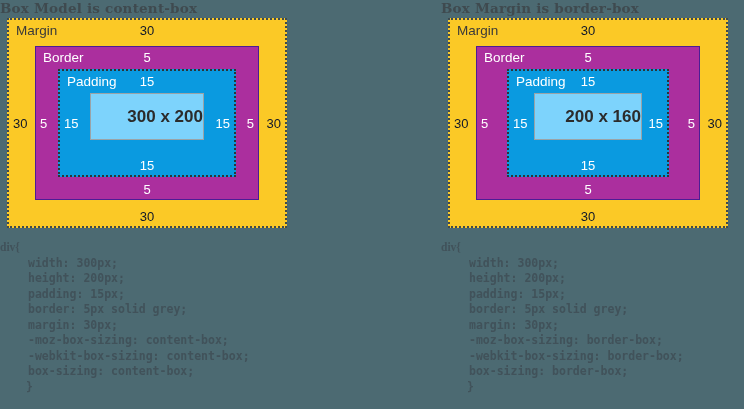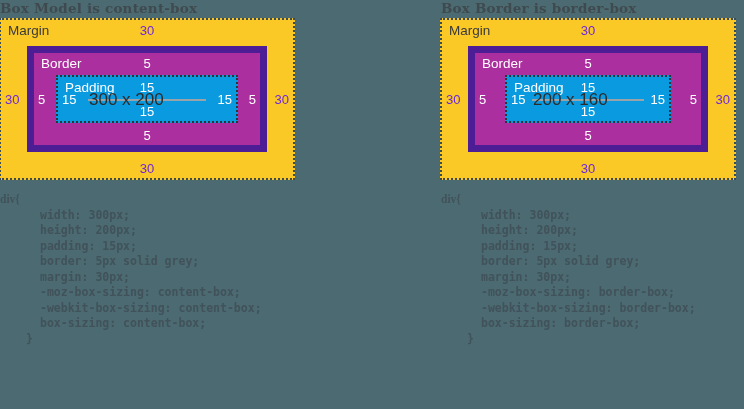--- a/index.html
+++ b/index.html
@@ -32,47 +32,48 @@
     letter-spacing: 0.2px;
     white-space: nowrap;
     padding-left: 9px;
     height: 18px;
     line-height: 16px;
   }
 
   
   .margin-box {
     position: relative;
-    margin: 0 8px;
+    margin: 0 16px;
     background: #fbc926;
     border: 2px dotted #3f4a4f;
     box-sizing: border-box;
-    height: 162px;
+    height: 210px;
     padding: 0;
   }
   .border-box {
     position: absolute;
     background: #ab2f9e;
-    border: 7px solid #4c1d95;
+    border: 1px solid #4c1d95;
     box-sizing: border-box;
   }
   .padding-box {
     position: absolute;
     background: #0a9ae0;
     border: 2px dotted #2c3438;
     box-sizing: border-box;
   }
   .content-box {
     position: absolute;
-    background: #c4b5fd;
+    background: #7dd3fc;
     border: 1px solid #9aa3a7;
     box-sizing: border-box;
     display: flex;
     align-items: center;
-    justify-content: flex-start;
+    justify-content: flex-end;
+    font-weight: bold;
   }
 
   
   .panel-left .border-box   { left: 26px; top: 26px; right: 26px; bottom: 26px; }
   .panel-left .padding-box  { left: 22px; top: 22px; right: 22px; bottom: 22px; }
   .panel-left .content-box  { left: 30px; top: 22px; right: 30px; bottom: 35px; }
 
   
   .panel-right .border-box  { left: 26px; top: 26px; right: 26px; bottom: 26px; }
   .panel-right .padding-box { left: 30px; top: 22px; right: 30px; bottom: 22px; }
@@ -94,40 +95,40 @@
   }
   .zone-name.dark  { color: #3a3a3a; }
   .zone-name.light { color: #ffffff; }
 
   
   .num {
     position: absolute;
     font-size: 13px;
     white-space: nowrap;
   }
-  .num.dark  { color: #6d28d9; }
+  .num.dark  { color: #0f172a; }
   .num.light { color: #ffffff; }
 
   .num.top    { top: 3px;  left: 50%; transform: translateX(-50%); }
   .num.bottom { bottom: 2px; left: 50%; transform: translateX(-50%); }
   .num.left   { left: 4px;  top: 50%; transform: translateY(-50%); }
   .num.right  { right: 4px; top: 50%; transform: translateY(-50%); }
 
   
   .code {
     font-family: "DejaVu Sans Mono", "Liberation Mono", monospace;
     font-size: 11.5px;
     line-height: 15.5px;
     color: #41525a;
     font-weight: bold;
     white-space: pre;
     padding-left: 9px;
     margin-top: 12px;
   }
-  .code .ind { padding-left: 40px; display: block; }
+  .code .ind { padding-left: 28px; display: block; }
   .code .close { padding-left: 26px; display: block; }
   .code .open { display: block; font-family: Liberation Serif, serif; }
 </style>
 </head>
 <body style="background: rgb(76, 106, 114);">
 
 <div class="panel panel-left">
 
   <div class="panel-title">Box Model is content-box</div>
 
@@ -157,21 +158,21 @@
         </div>
       </div>
     </div>
   </div>
 
   <div class="code"><span class="open">div{</span><span class="ind">width: 300px;</span><span class="ind">height: 200px;</span><span class="ind">padding: 15px;</span><span class="ind">border: 5px solid grey;</span><span class="ind">margin: 30px;</span><span class="ind">-moz-box-sizing: content-box;</span><span class="ind">-webkit-box-sizing: content-box;</span><span class="ind">box-sizing: content-box;</span><span class="close">}</span></div>
 </div>
 
 <div class="panel panel-right">
 
-  <div class="panel-title">Box Border is border-box</div>
+  <div class="panel-title">Box Margin is border-box</div>
 
   <div class="margin-box">
     <span class="zone-name dark">Margin</span>
     <span class="num dark top">30</span>
     <span class="num dark bottom">30</span>
     <span class="num dark left">30</span>
     <span class="num dark right">30</span>
 
     <div class="border-box">
       <span class="zone-name light">Border</span>

